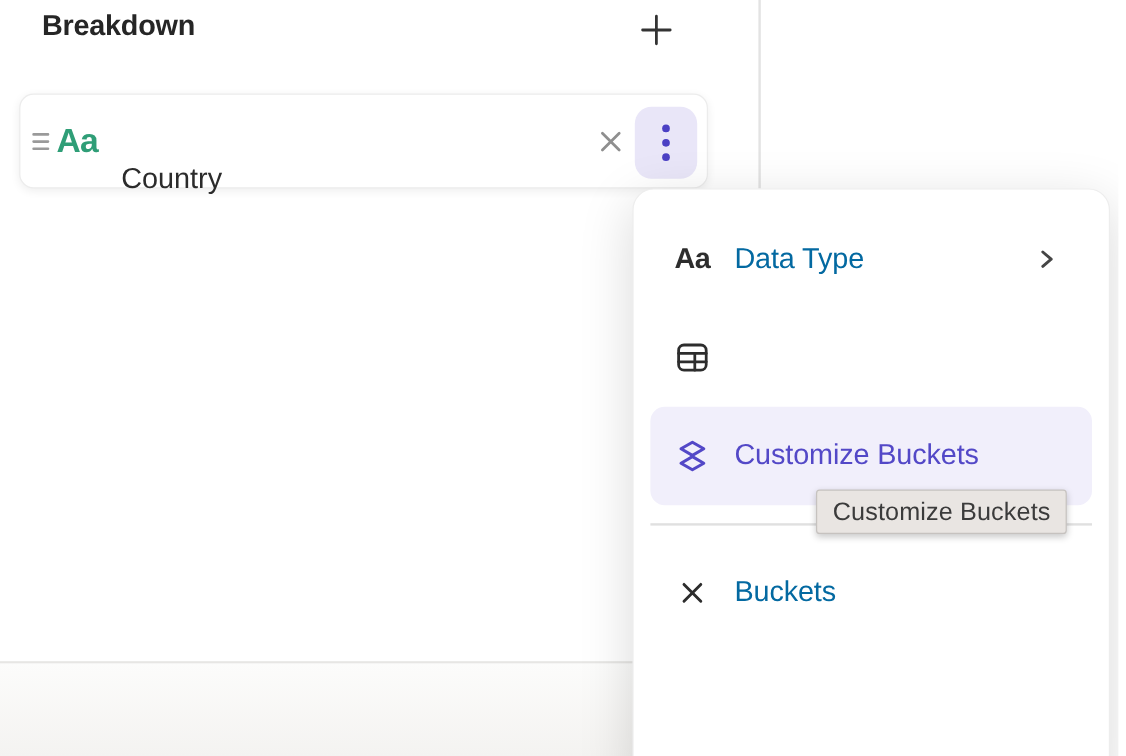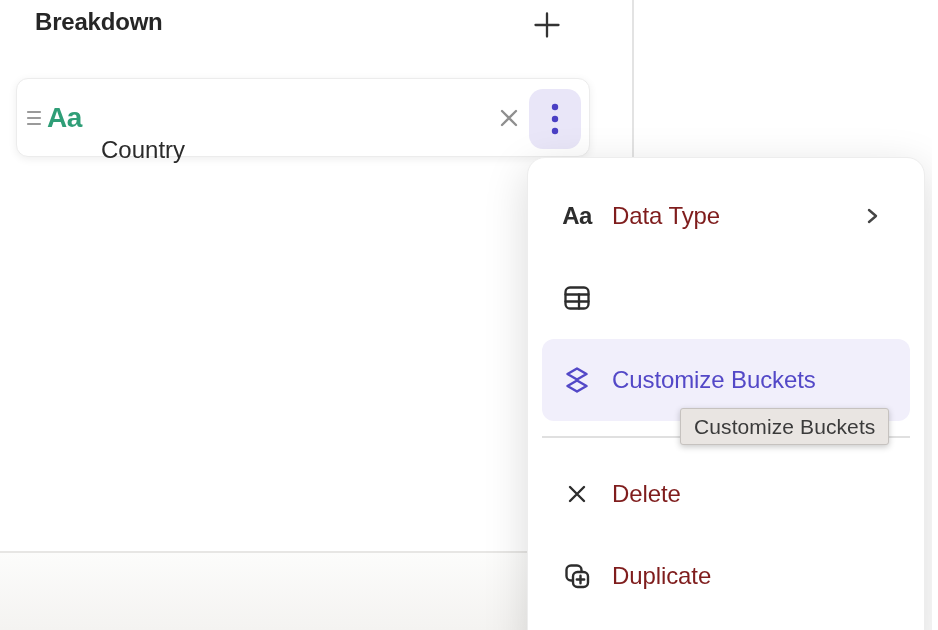--- a/index.html
+++ b/index.html
@@ -131,21 +131,21 @@
   }
   .menu-item .mi-icon {
     width: 34px;
     display: flex; align-items: center; justify-content: center;
     flex: none;
   }
   .menu-item .mi-label {
     margin-left: 18px;
     font-size: 24px;
     font-weight: 500;
-    color: #7f1d1d;
+    color: #0369a1;
     letter-spacing: -0.1px;
     flex: 1;
   }
   .menu-item .mi-glyph {
     font-size: 24px;
     font-weight: 600;
     color: #2d2d2d;
     letter-spacing: -0.5px;
   }
   .menu-item.active { background: #F1EFFB; }
@@ -258,31 +258,21 @@
     </div>
 
     <div class="menu-divider"></div>
 
     <div class="menu-item">
       <span class="mi-icon">
         <svg width="30" height="30" viewBox="0 0 30 30" fill="none" stroke="#2d2d2d" stroke-width="2.4" stroke-linecap="round">
           <path d="M8 8 L22 22 M22 8 L8 22"></path>
         </svg>
       </span>
-      <span class="mi-label">Delete</span>
-    </div>
-
-    <div class="menu-item">
-      <span class="mi-icon">
-        <svg width="32" height="32" viewBox="0 0 32 32" fill="none" stroke="#2d2d2d" stroke-width="2.4" stroke-linecap="round" stroke-linejoin="round">
-          <rect x="5.5" y="5.5" width="15" height="15" rx="4.5"></rect>
-          <rect x="12" y="12" width="15" height="15" rx="4.5" fill="#ffffff"></rect>
-          <path d="M19.5 15.8 V23.2 M15.8 19.5 H23.2"></path>
-        </svg>
-      </span>
-      <span class="mi-label">Duplicate</span>
-    </div>
+      <span class="mi-label">Buckets</span>
+    </div>
+
 
   </div>
 
   <div class="tooltip">Customize Buckets</div>
 
 </div>
 
 </body></html>

